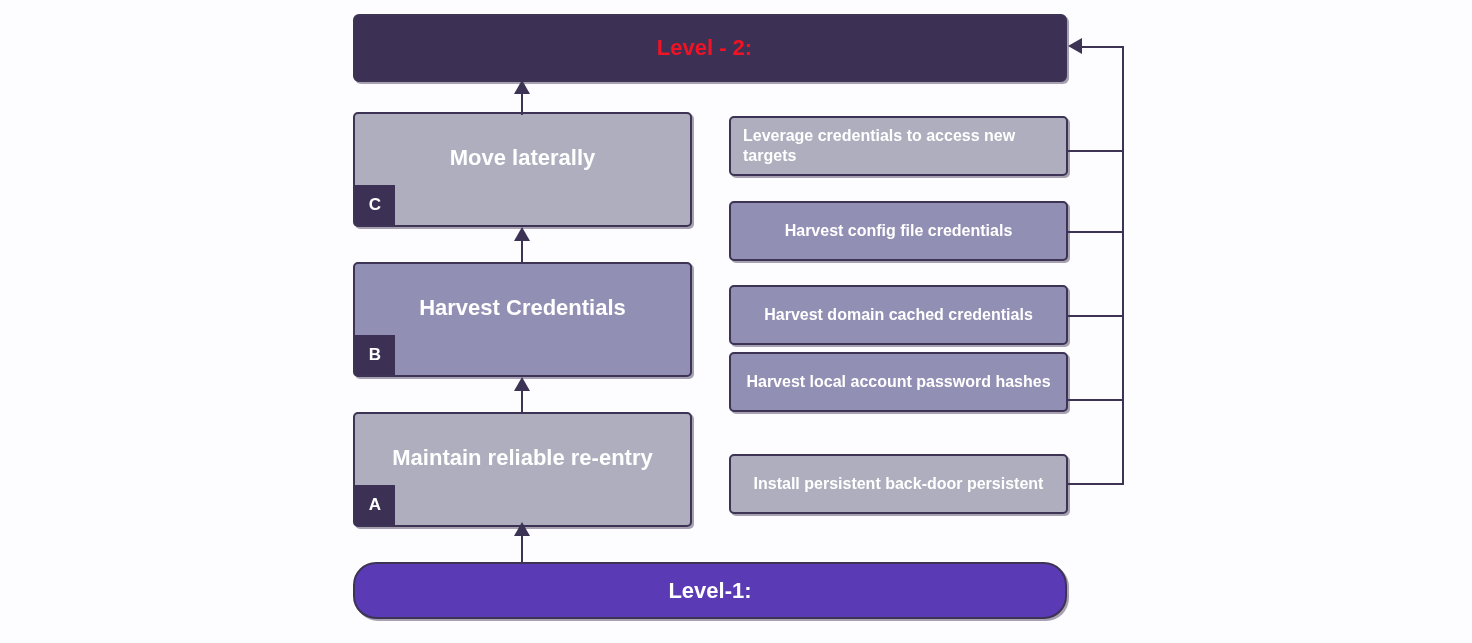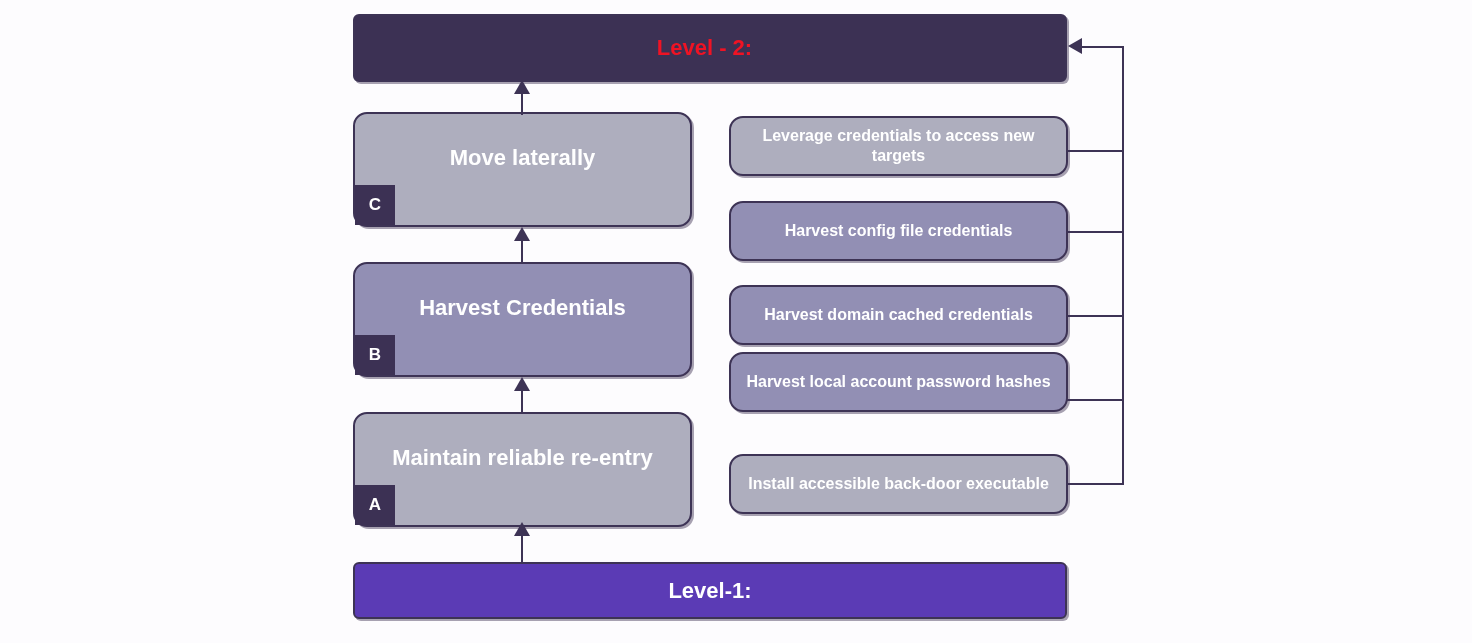--- a/index.html
+++ b/index.html
@@ -17,27 +17,26 @@
     position: relative;
     width: 1472px;
     height: 643px;
   }
 
   
   .node {
     position: absolute;
     box-sizing: border-box;
     border: 2px solid #3d3355;
-    border-radius: 14px;
+    border-radius: 5px;
     color: #ffffff;
     font-weight: bold;
     display: flex;
     align-items: center;
     justify-content: center;
-    text-align: center;
     box-shadow: 2px 2px 0 rgba(61,51,85,0.45);
   }
   .fill-gray   { background: #aeaebe; }
   .fill-purple { background: #928fb4; }
 
   
   .banner {
     position: absolute;
     box-sizing: border-box;
     border: 2px solid #3d3355;
@@ -135,24 +134,24 @@
 
   <div class="node fill-purple tech-box" style="left:729px; top:201px; width:339px; height:60px;">
     <span>Harvest config file credentials</span>
   </div>
 
   <div class="node fill-purple tech-box" style="left:729px; top:352px; width:339px; height:60px;">
     <span>Harvest local account password hashes</span>
   </div>
 
   <div class="node fill-gray tech-box" style="left:729px; top:454px; width:339px; height:60px;">
-    <span>Install accessible back-door executable</span>
+    <span>Install persistent back-door persistent</span>
   </div>
 
-  <div class="banner banner-bottom" style="left:353px; top:562px; width:714px; height:57px;">
+  <div class="banner banner-bottom" style="left:353px; top:562px; width:714px; height:57px;border-radius:23px;">
     <span class="lvl-white">Level-1:</span>
   </div>
 
   <div class="conn v-line" style="left:521px; top:534px; height:28px;"></div>
   <div class="arrow-up" style="left:514px; top:522px;"></div>
 
   <div class="conn v-line" style="left:521px; top:390px; height:24px;"></div>
   <div class="arrow-up" style="left:514px; top:377px;"></div>
 
   <div class="conn v-line" style="left:521px; top:240px; height:24px;"></div>

